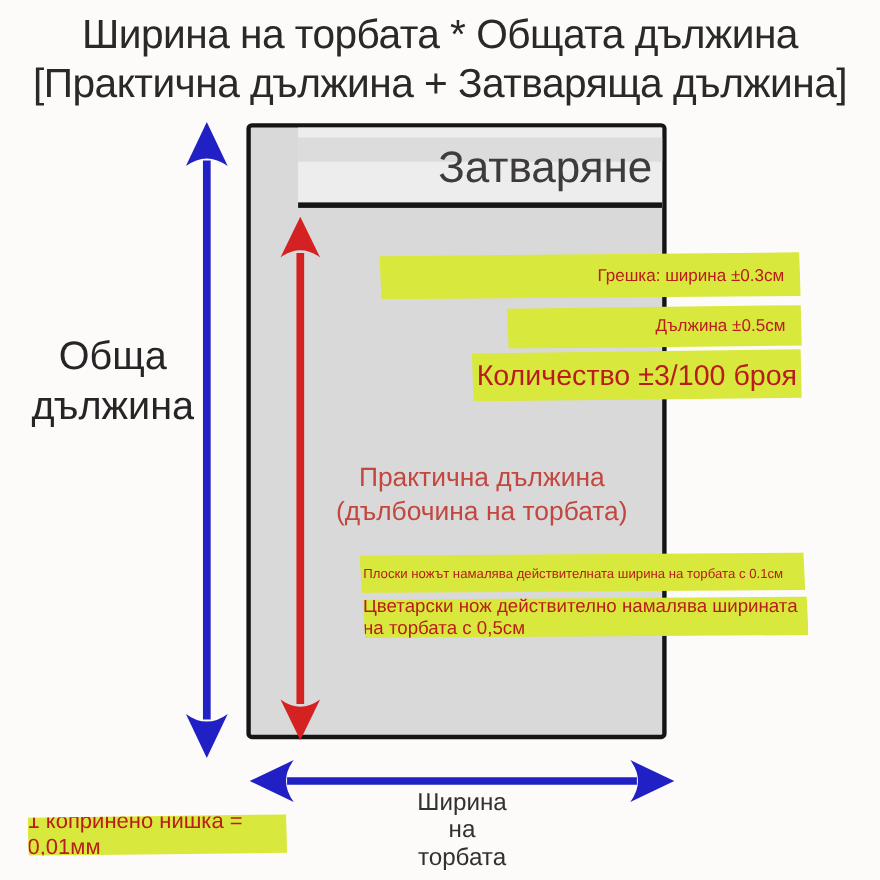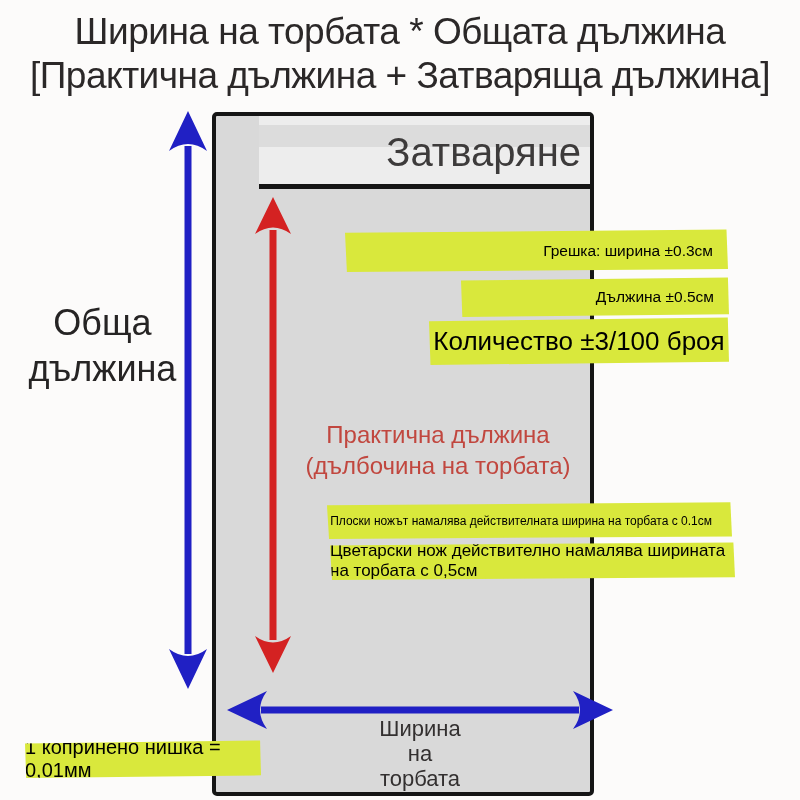--- a/index.html
+++ b/index.html
@@ -24,21 +24,21 @@
   }
   .title{
     position:absolute;top:10px;left:0;width:800px;
     text-align:center;
     font-size:37px;line-height:44px;
     letter-spacing:-0.5px;
     color:#2b2828;
     z-index:6;
   }
   .bag{
-    position:absolute;left:212px;top:112px;width:382px;height:684px;
+    position:absolute;left:224px;top:112px;width:382px;height:560px;
     background:var(--bag-body);
     border:4px solid #151515;
     border-radius:5px;
     z-index:1;
     padding-left:43px;
   }
   .flap{
     position:relative;
     width:100%;height:73px;
     background:var(--bag-flap);
@@ -55,21 +55,21 @@
     z-index:2;
   }
   svg.arrows{
     position:absolute;left:0;top:0;
     z-index:5;pointer-events:none;
   }
   .hl{
     position:absolute;
     background:var(--yellow);
     display:flex;align-items:center;
-    color:#000000;
+    color:#b91c1c;
     z-index:4;
     clip-path:polygon(0 9%, 99.6% 1%, 100% 93%, 0.5% 100%);
   }
   .hl.right{justify-content:flex-end;}
   .hl.center{justify-content:center;}
   .hl-error  {left:345px;top:229px;width:383px;height:43px;font-size:15.5px;padding-right:15px;}
   .hl-length {left:461px;top:277px;width:268px;height:40px;font-size:15.5px;padding-right:15px;align-items:center;}
   .hl-qty    {left:429px;top:317px;width:300px;height:48px;font-size:26px;}
   .hl-flat   {left:327px;top:502px;width:405px;height:37px;font-size:12px;padding-right:20px;}
   .hl-florist{left:330px;top:542px;width:405px;height:38px;font-size:17px;}

